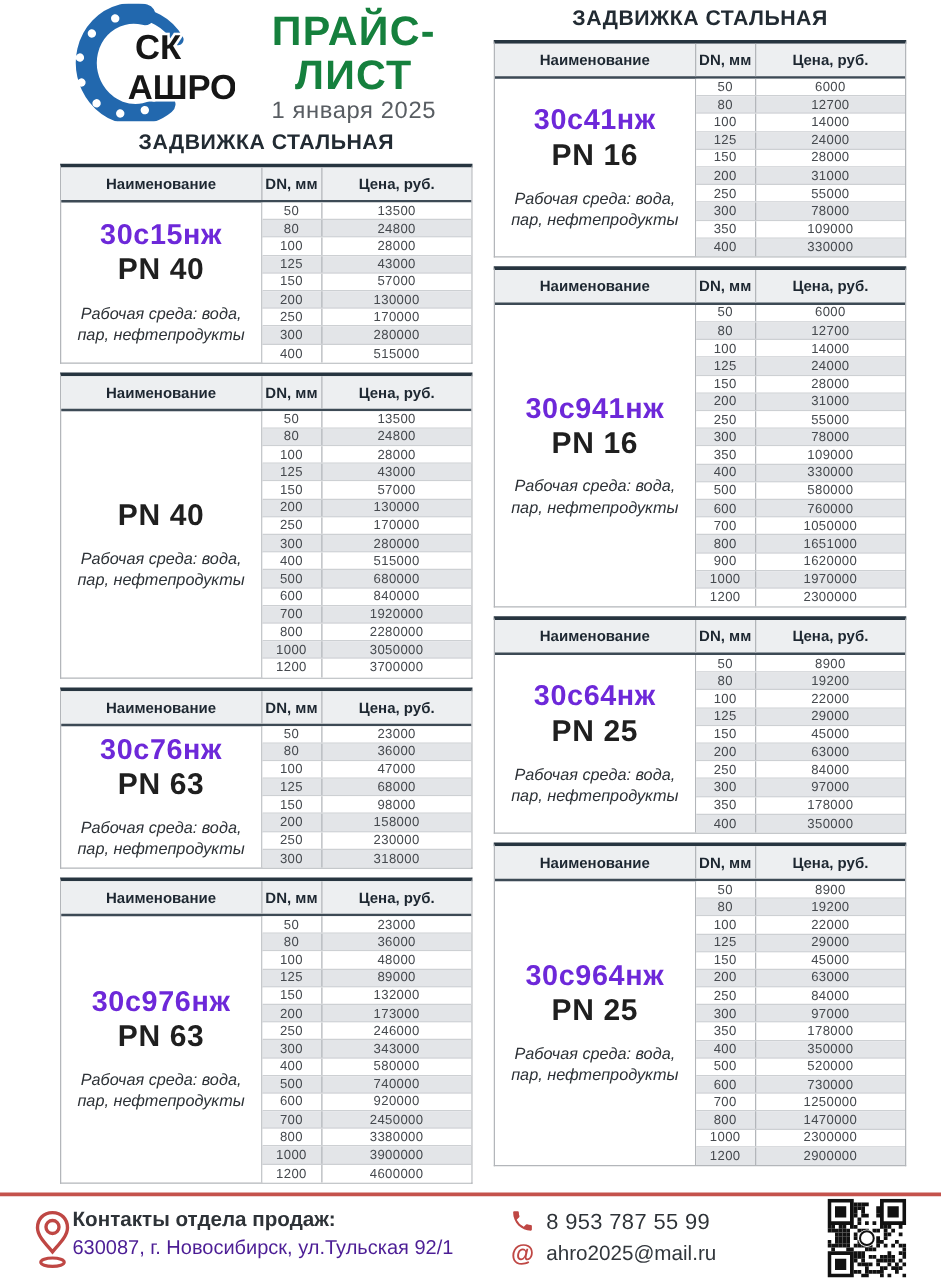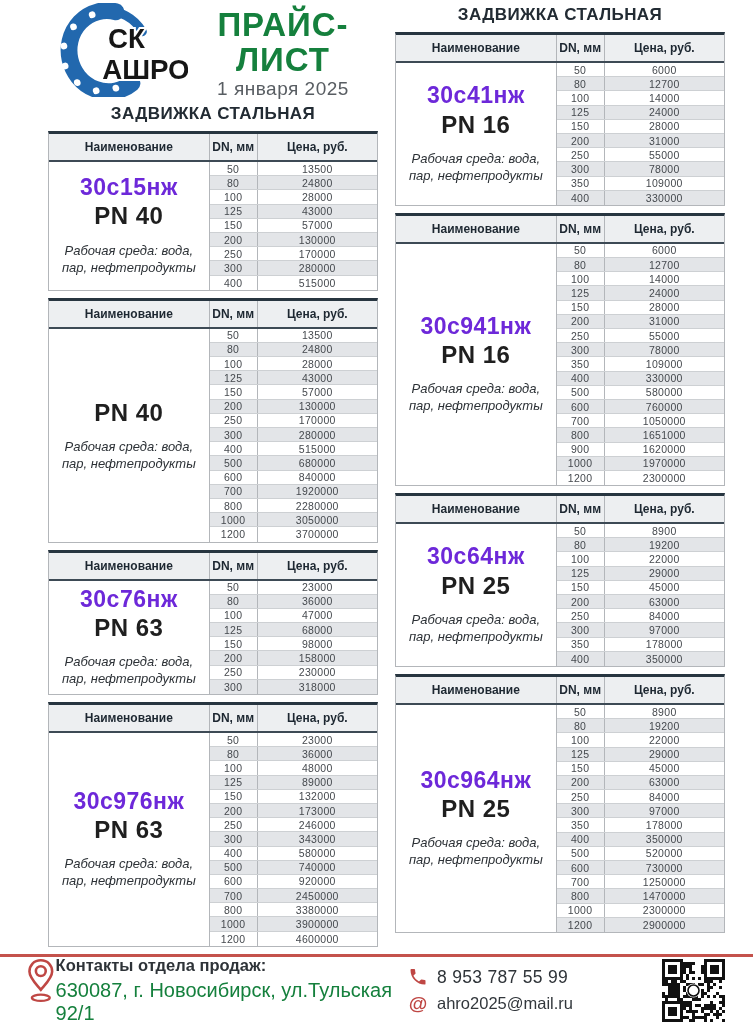--- a/index.html
+++ b/index.html
@@ -48,21 +48,21 @@
   .td.c-dn { width:28.6%; border-right:1px solid #b3b6ba; }
   .td.c-price { flex:1; }
 
   
   .footer {
     position:absolute; left:0; right:0; bottom:0; height:70px; background:#fff;
     border-top:3px solid #c4524c; display:flex; align-items:center; padding-left:26px;
   }
   .contact-left { display:flex; align-items:flex-start; flex:0 0 382px; }
   .contacts-title { font-weight:bold; font-size:16.5px; color:#2e3338; margin-bottom:4px; }
-  .address { font-size:20px; color:#15803d; }
+  .address { font-size:16px; color:#4c1d95; }
   .contact-right { display:flex; flex-direction:column; gap:5px; flex:0 0 228px; }
   .phone-row, .email-row { display:flex; align-items:center; gap:9px; }
   .phone-number { font-size:17.5px; color:#2e3338; font-weight:500; letter-spacing:0.3px; }
   .email-text   { font-size:16.5px; color:#32373c; }
   .at-icon { font-size:19px; font-weight:bold; color:#bf4744; width:20px; text-align:center; }
   .qr { margin-left:auto; margin-right:28px; width:63px; height:63px; }
 </style>
 </head>
 <body>
 

